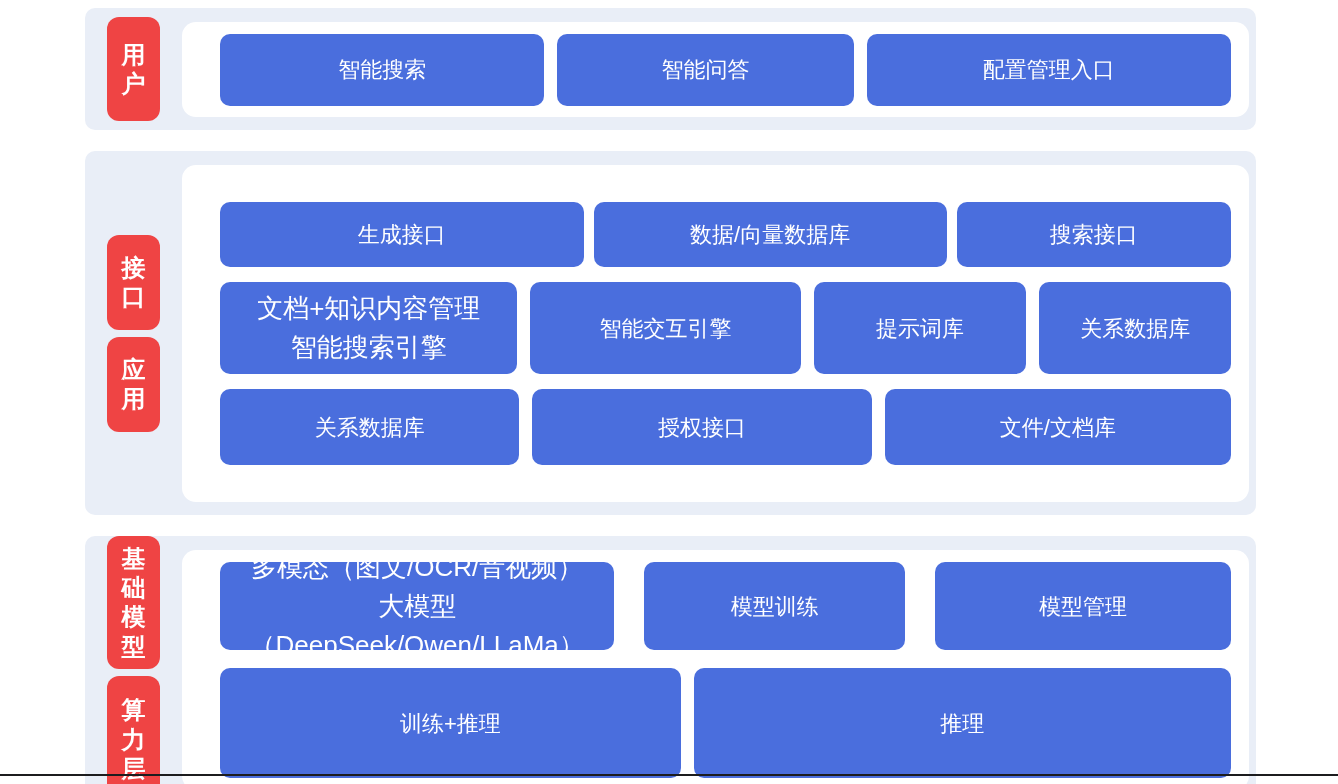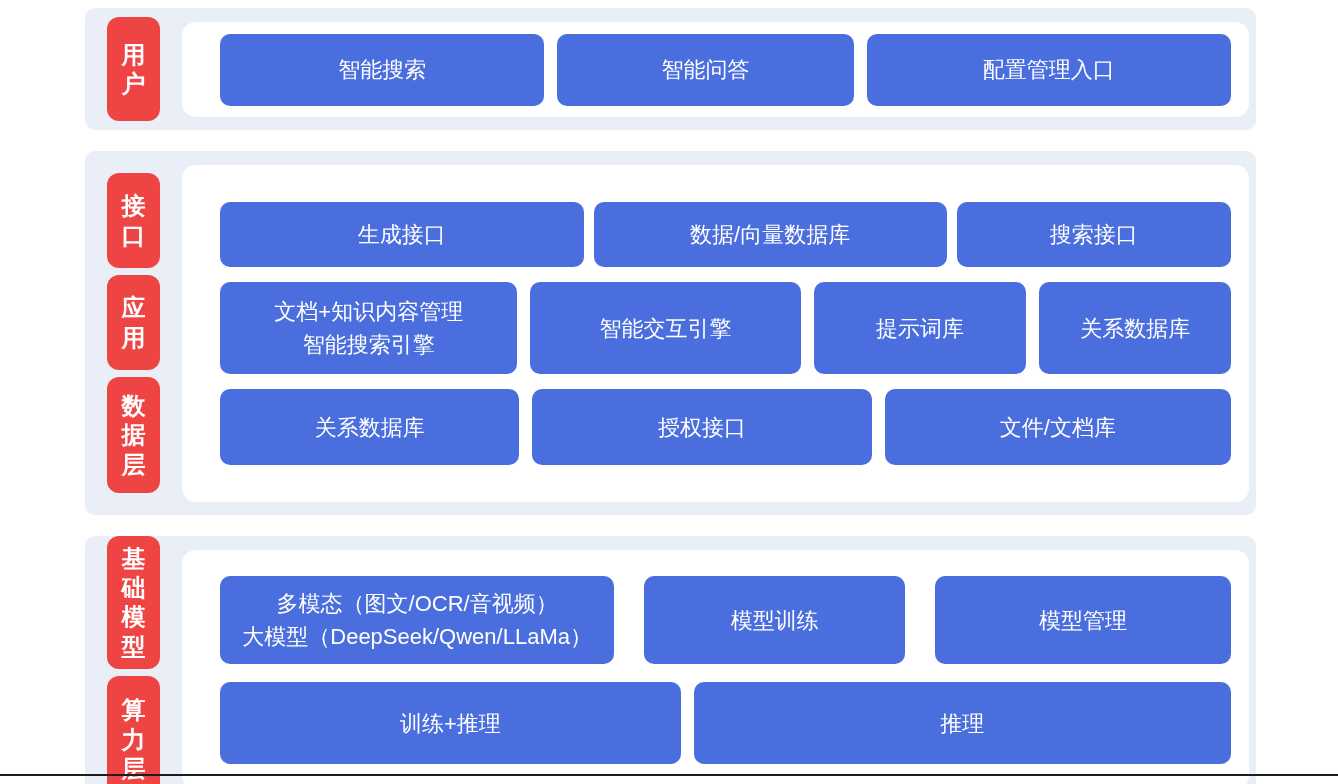--- a/index.html
+++ b/index.html
@@ -70,21 +70,21 @@
     border-radius: 10px;
     color: #ffffff;
     font-size: 22px;
     display: flex;
     align-items: center;
     justify-content: center;
     text-align: center;
     white-space: pre-line;
     line-height: 1.5;
   }
-  .box.small-multi { font-size: 22px; }
+  .box.small-multi { font-size: 26px; }
   .bottom-line {
     position: absolute;
     left: 0;
     top: 774px;
     width: 1338px;
     height: 2px;
     background: #1c1c1e;
   }
 </style>
 </head>
@@ -107,23 +107,20 @@
     </div>
   </section>
 
   <section class="layer-section" style="height:364px">
     <div class="labels-col">
       <div class="v-label" style="height:95px">
         <span>接口</span>
       </div>
       <div class="v-label" style="height:95px">
         <span>应用</span>
-      </div>
-      <div class="v-label" style="height:116px">
-        <span>数据层</span>
       </div>
     </div>
     <div class="panel" style="gap:15px">
       <div class="row" style="height:65px; gap:10px">
         <div class="box" style="flex:208">生成接口</div>
         <div class="box" style="flex:202">数据/向量数据库</div>
         <div class="box" style="flex:157">搜索接口</div>
       </div>
       <div class="row" style="height:92px; gap:13px">
         <div class="box small-multi" style="flex:295">文档+知识内容管理
@@ -149,21 +146,21 @@
         <span>算力层</span>
       </div>
     </div>
     <div class="panel" style="gap:18px">
       <div class="row" style="height:88px; gap:30px">
         <div class="box small-multi" style="flex:393">多模态（图文/OCR/音视频）
 大模型（DeepSeek/Qwen/LLaMa）</div>
         <div class="box" style="flex:260">模型训练</div>
         <div class="box" style="flex:295">模型管理</div>
       </div>
-      <div class="row" style="height:82px; gap:13px">
+      <div class="row" style="height:110px; gap:13px">
         <div class="box" style="flex:462">训练+推理</div>
         <div class="box" style="flex:539">推理</div>
       </div>
     </div>
   </section>
 
 </div>
 
 <div class="bottom-line"></div>
 

